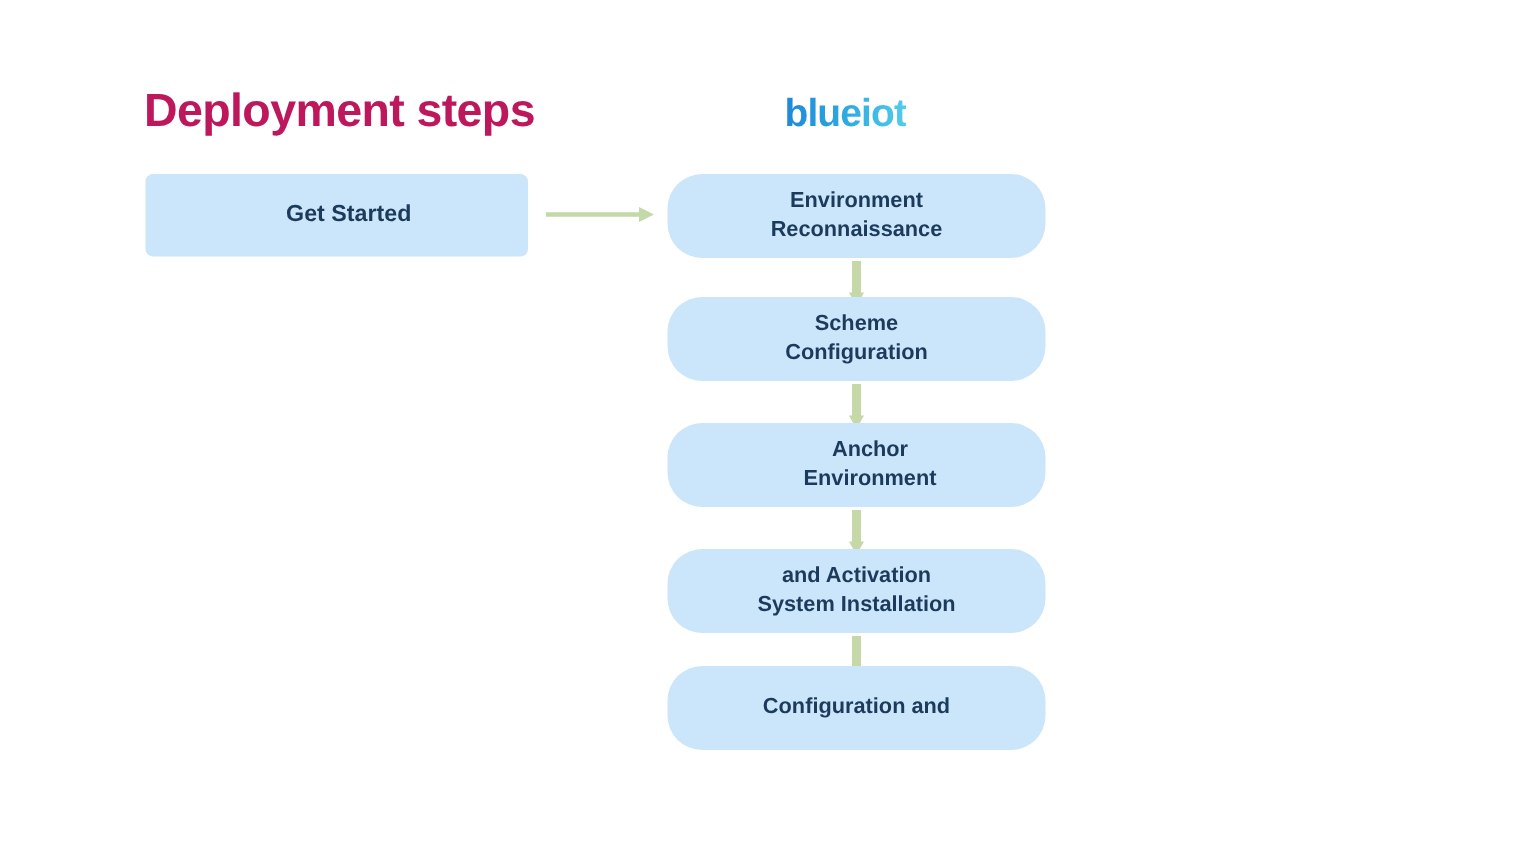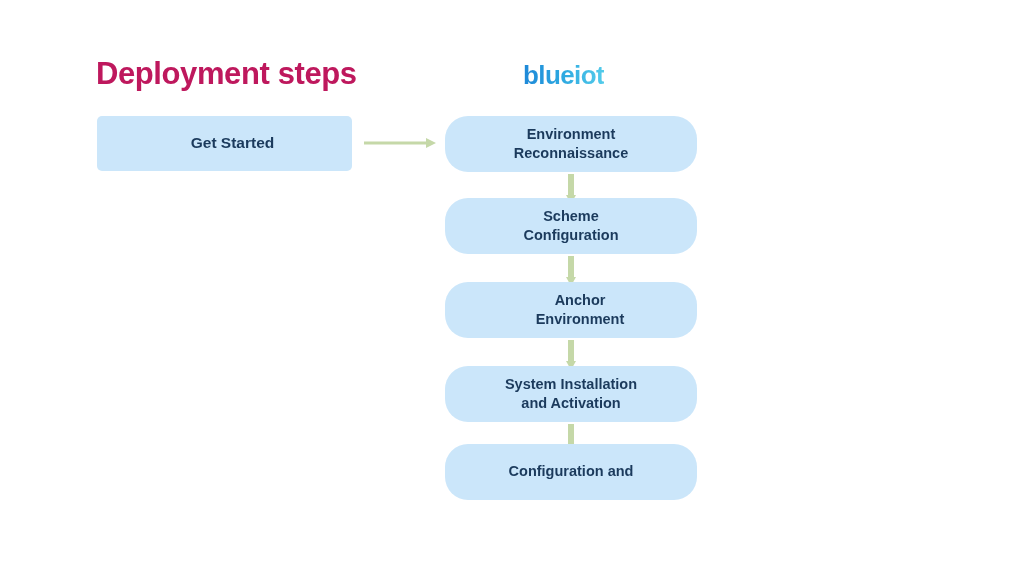--- a/index.html
+++ b/index.html
@@ -144,22 +144,22 @@
     </div>
   </div>
 
   <svg class="v-arrow" style="top:340px;" viewBox="0 0 12 30">
     <line x1="6" y1="0" x2="6" y2="22" stroke="#c5d8a8" stroke-width="6"></line>
     <polygon points="1,21 11,21 6,30" fill="#c5d8a8"></polygon>
   </svg>
 
   <div class="flow-box step-box" style="top:366px;">
     <div>
+      <span>and Activation</span>
       <span>System Installation</span>
-      <span>and Activation</span>
     </div>
   </div>
 
   <svg class="v-arrow" style="top:424px;" viewBox="0 0 12 30">
     <line x1="6" y1="0" x2="6" y2="22" stroke="#c5d8a8" stroke-width="6"></line>
     <polygon points="1,21 11,21 6,30" fill="#c5d8a8"></polygon>
   </svg>
 
   <div class="flow-box step-box" style="top:444px;">
     <div>

